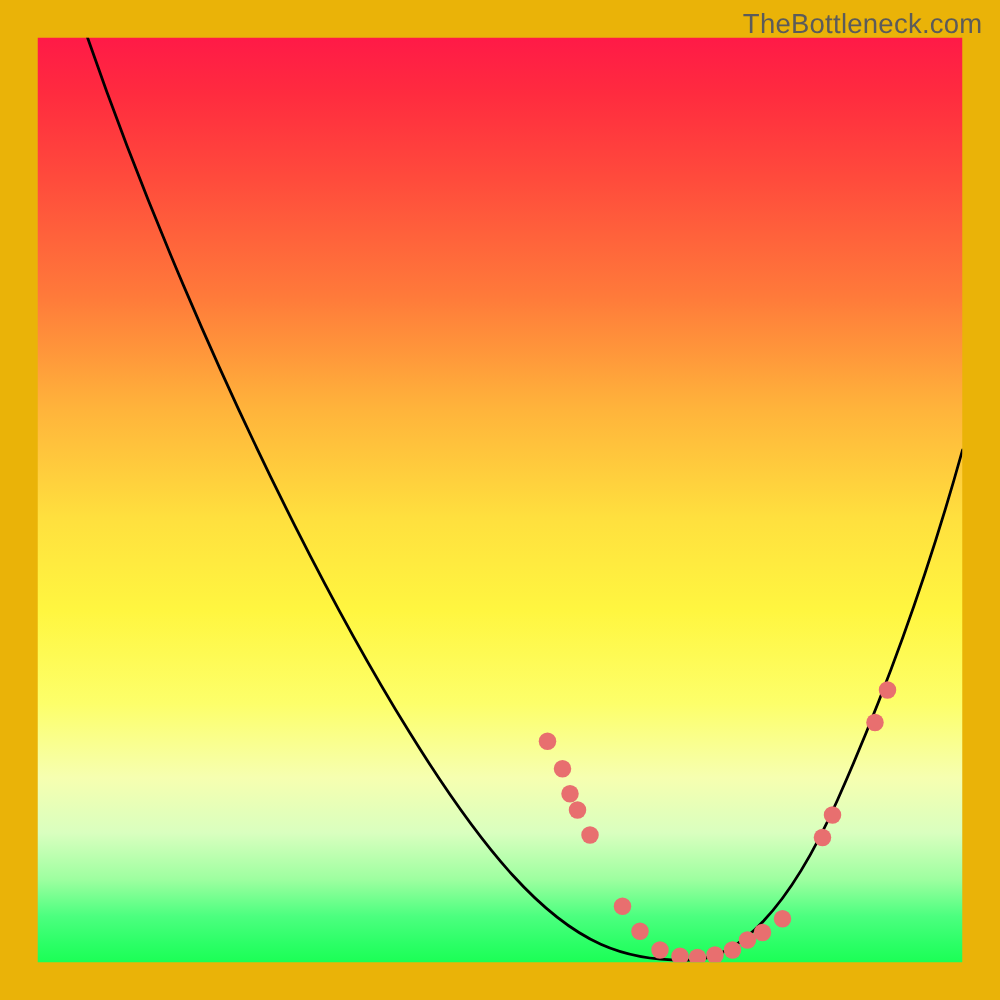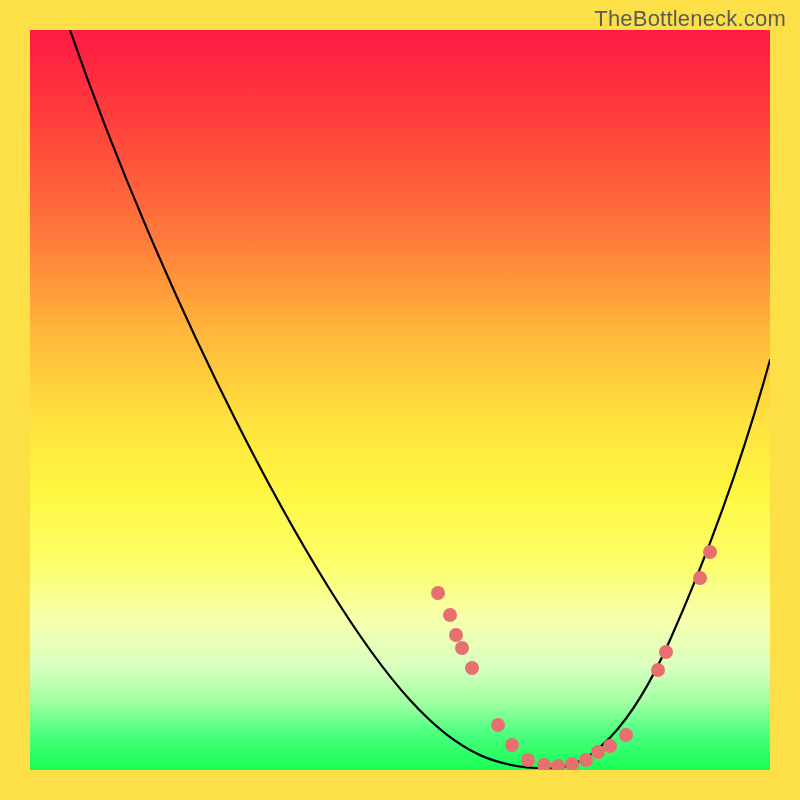--- a/index.html
+++ b/index.html
@@ -10,21 +10,21 @@
     background: #000;
     overflow: hidden;
     font-family: Arial, Helvetica, sans-serif;
   }
   .frame {
     position: absolute;
     left: 0;
     top: 0;
     width: 800px;
     height: 800px;
-    background: #fde047;
+    background: #eab308;
   }
   .plot-area {
     position: absolute;
     left: 30px;
     top: 30px;
     width: 740px;
     height: 740px;
     overflow: hidden;
   }
   .gradient {

